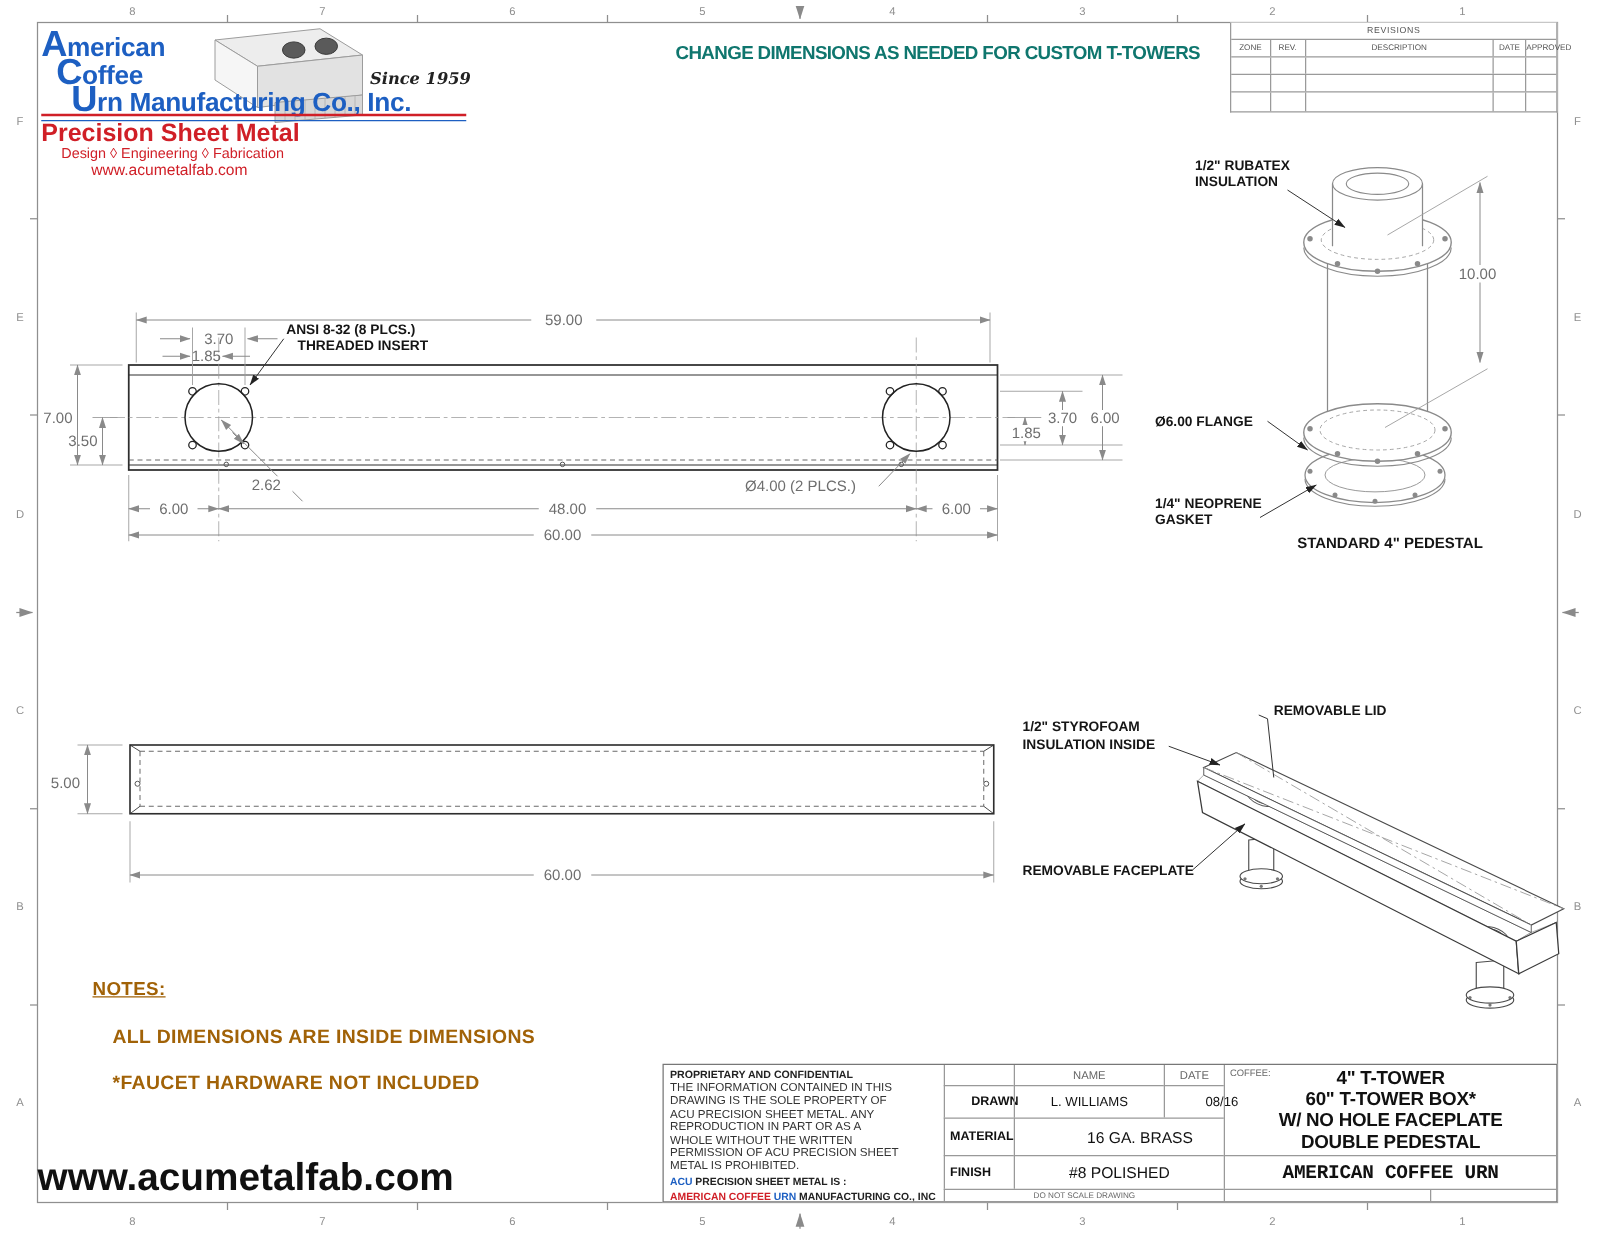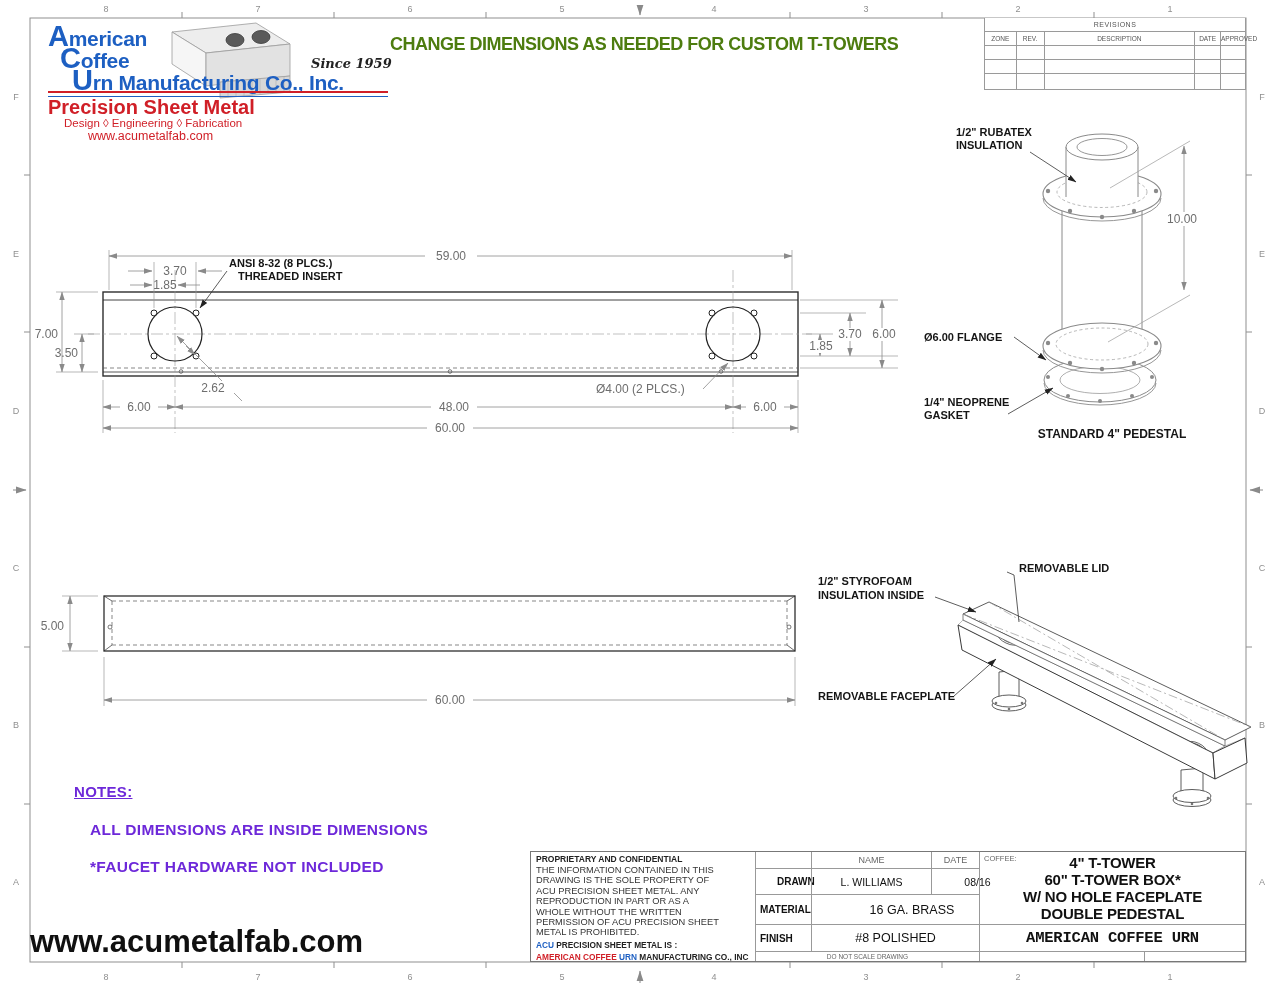--- a/index.html
+++ b/index.html
@@ -7,46 +7,46 @@
        font-family:"Liberation Sans",sans-serif;}
   svg text{font-family:"Liberation Sans",sans-serif;}
   .dimtxt{fill:#6e6e6e;font-size:12px;}
   .lbl{fill:#151515;font-size:11px;font-weight:bold;}
   .lblc{fill:#151515;font-size:12px;font-weight:bold;}
   .zone{fill:#8f8f8f;font-size:9px;}
   #sheet-svg{position:absolute;left:0;top:0;z-index:1;}
   .ovl{position:absolute;z-index:2;}
 
   
-  .logo{left:48px;top:20px;width:350px;height:120px;}
+  .logo{left:33px;top:20px;width:350px;height:120px;}
   .logo .nm{position:absolute;font-weight:bold;color:#1d5fc2;font-size:21px;letter-spacing:-0.3px;white-space:nowrap;}
   .logo .nm::first-letter{font-size:29px;}
   .l1{top:0;left:0;} .l2{top:22px;left:12px;} .l3{top:44px;left:24px;}
   .since{position:absolute;top:36px;left:263px;font-family:"DejaVu Serif",serif;
          font-style:italic;font-weight:bold;font-size:13px;color:#222;white-space:nowrap;}
   .logo-div{position:absolute;top:71px;left:0;width:340px;height:3px;
             border-top:2px solid #d01f27;border-bottom:1px solid #1d5fc2;}
   .tagline{position:absolute;top:76px;left:0;font-weight:bold;font-size:20px;color:#d01f27;white-space:nowrap;}
   .services{position:absolute;top:97px;left:16px;font-size:11.5px;color:#d01f27;white-space:nowrap;}
   .logosite{position:absolute;top:109px;left:40px;font-size:12.5px;color:#d01f27;white-space:nowrap;}
 
-  .topnote{left:390px;top:34px;width:570px;text-align:left;font-weight:bold;
-           font-size:18px;letter-spacing:-0.5px;color:#4d7c0f;white-space:nowrap;}
+  .topnote{left:390px;top:34px;width:570px;text-align:right;font-weight:bold;
+           font-size:15px;letter-spacing:-0.5px;color:#0f766e;white-space:nowrap;}
 
   
   .rev{left:984px;top:18px;width:262px;border:1px solid #9a9a9a;border-top:none;background:#fff;box-sizing:border-box;}
   .rev-title{height:13px;line-height:13px;text-align:center;font-size:7px;letter-spacing:.5px;color:#555;border-bottom:1px solid #9a9a9a;}
   .rev-row{display:flex;height:13px;border-bottom:1px solid #9a9a9a;}
   .rev-row:last-child{border-bottom:none;height:15px;}
   .rc{border-right:1px solid #9a9a9a;font-size:6.5px;color:#555;text-align:center;line-height:13px;box-sizing:border-box;}
   .rc:last-child{border-right:none;}
   .rc1{width:32px;}.rc2{width:28px;}.rc3{width:152px;}.rc4{width:26px;}.rc5{width:24px;}
 
   
-  .notes{left:74px;top:783px;width:420px;color:#6d28d9;}
+  .notes{left:74px;top:783px;width:420px;color:#a16207;}
   .notes-head{font-weight:bold;font-size:15px;text-decoration:underline;margin-bottom:20px;letter-spacing:.3px;}
   .notes p{margin:16px;font-weight:bold;font-size:15.5px;line-height:20px;letter-spacing:.3px;}
   .notes .p3{margin-top:17px;}
 
   .partnum{right:36px;top:830px;font-weight:bold;font-size:14.5px;color:#ec4899;letter-spacing:.2px;margin-top:20px;}
 
   
   .tb{left:530px;top:851px;width:716px;height:111px;border:1px solid #777;box-sizing:border-box;
       display:grid;grid-template-columns:224px 56px 120px 48px 1fr;
       grid-template-rows:16px 26px 30px 27px 1fr;background:#fff;}

